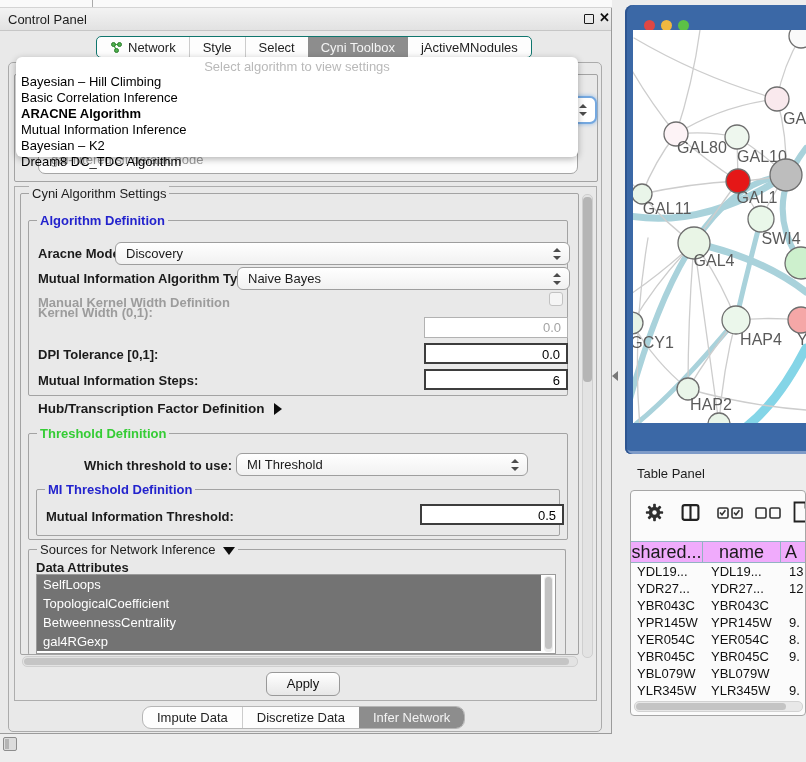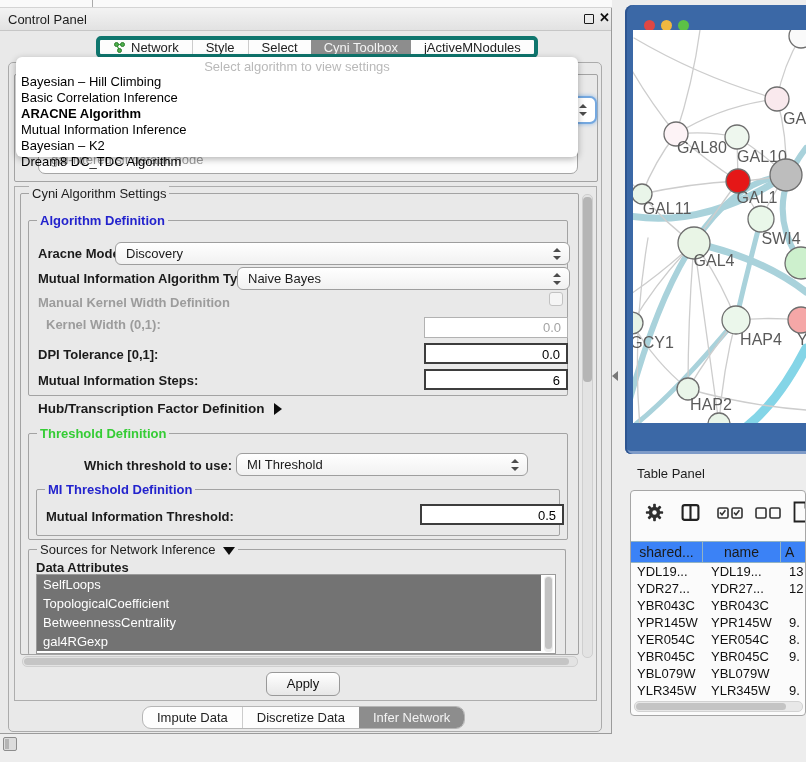--- a/index.html
+++ b/index.html
@@ -12,21 +12,21 @@
   #top-tick { left:92px; top:0; width:1px; height:7px; background:#aaa; }
 
   
   #cp-window { left:0; top:8px; width:612px; height:726px; background:#e9e9e9; border:1px solid #9b9b9b; border-left:none; }
   #cp-titlebar { left:0; top:8px; width:611px; height:23px; background:linear-gradient(#f3f3f3,#e2e2e2); border-bottom:1px solid #c6c6c6; }
   #cp-title { left:8px; top:12px; font-size:13px; color:#1c1c1c; }
   #float-icon { left:584px; top:14px; width:10px; height:10px; border:1.6px solid #1a1a1a; border-radius:1px; }
   #close-icon { left:599px; top:10px; font-size:13px; font-weight:bold; color:#111; }
 
   
-  #top-tabs { left:96px; top:36px; height:22px; display:flex; background:#fdfdfd; border:4px solid #0f766e; border-radius:5px; overflow:hidden; }
+  #top-tabs { left:96px; top:36px; height:22px; display:flex; background:#fdfdfd; border:1px solid #0f766e; border-radius:5px; overflow:hidden; }
   .ttab { font-size:13px; color:#222; padding:0 13px; line-height:21px; display:flex; align-items:center; gap:5px; }
   .ttab.sep { border-left:1px solid #cccccc; }
   .ttab.selected { background:#8d8d8d; color:#f4f4f4; border-left:none; }
 
   
   #inner-panel { left:8px; top:62px; width:594px; height:670px; border:1px solid #ababab; border-radius:5px; }
   #inference-group { left:14px; top:74px; width:584px; height:108px; border:1px solid #a3a3a3; border-radius:2px; }
   #algo-combo-focused { left:20px; top:96px; width:577px; height:28px; background:#fff; border:2px solid #74a8e0; border-radius:7px; box-shadow:0 0 4px #8ab6e6; }
   .combo-arrows { position:absolute; right:9px; top:50%; margin-top:-6px; width:7px; height:12px; }
   .combo-arrows .up { position:absolute; top:0; left:0; width:0; height:0; border-left:4px solid transparent; border-right:4px solid transparent; border-bottom:4px solid #4c4c4c; }
@@ -83,21 +83,21 @@
   
   #net-frame { left:625px; top:5px; width:181px; height:449px; background:#3b68a6; border-radius:8px 0 0 6px; box-shadow:inset 2px 0 0 #2d5591, inset 0 -3px 0 #7e9bc8; overflow:hidden; }
   .tlight { position:absolute; width:11px; height:11px; border-radius:50%; top:15px; }
   #net-canvas { left:633px; top:30px; width:173px; height:393px; background:#ffffff; overflow:hidden; }
 
   
   #table-panel-title { left:637px; top:466px; font-size:13px; color:#1e1e1e; }
   #table-panel { left:630px; top:490px; width:176px; height:226px; background:#fbfbfb; border:1px solid #a6a6a6; border-radius:4px; overflow:hidden; }
   .tp-icon { position:absolute; top:12px; }
   #tp-header { position:absolute; left:0; top:50px; width:240px; height:22px; display:flex; }
-  .th-cell { background:#3b82f6; border:1px solid #93b3c2; border-left:none; font-size:14px; color:#1a1a1a; text-align:center; line-height:20px; overflow:hidden; white-space:nowrap; }
+  .th-cell { background:#f0abfc; border:1px solid #93b3c2; border-left:none; font-size:18px; color:#1a1a1a; text-align:center; line-height:20px; overflow:hidden; white-space:nowrap; }
   .tb-row { position:absolute; left:0; width:240px; height:17px; font-size:13px; color:#111; white-space:nowrap; }
   .tb-c { position:absolute; top:0; overflow:hidden; }
   #tp-hscroll { position:absolute; left:3px; top:210px; width:169px; height:11px; background:#e8e8e8; border:1px solid #d2d2d2; border-radius:5px; }
   #tp-hthumb { position:absolute; left:5px; top:212px; width:150px; height:7px; background:#c4c4c4; border-radius:4px; }
 
   #dock-icon { left:3px; top:737px; width:14px; height:14px; border:1px solid #8d8d8d; border-radius:2px; background:#dcdcdc; }
   #dock-icon-inner { left:5px; top:739px; width:4px; height:10px; background:#b5b5b5; }
 </style>
 </head>
 <body>
@@ -180,21 +180,21 @@
   <div class="frm-label abs" style="left:38px; top:271px;">Mutual Information Algorithm Type:</div>
   <div class="combo" style="left:237px; top:267px; width:333px;">
     <span>Naive Bayes</span>
     <span class="combo-arrows">
         <span class="up"></span>
         <span class="dn"></span>
       </span>
   </div>
   <div class="frm-label disabled abs" style="left:38px; top:295px;">Manual Kernel Width Definition</div>
   <div class="abs" id="manual-kernel-checkbox"></div>
-  <div class="frm-label disabled abs" style="left:38px; top:317px;margin-left:8px;">Kernel Width (0,1):</div>
+  <div class="frm-label disabled abs" style="left:38px; top:305px;">Kernel Width (0,1):</div>
   <div class="numfield disabled" style="left:424px; top:317px; width:144px;">0.0</div>
   <div class="frm-label abs" style="left:38px; top:347px;">DPI Tolerance [0,1]:</div>
   <div class="numfield enabled" style="left:424px; top:343px; width:144px;">0.0</div>
   <div class="frm-label abs" style="left:38px; top:373px;">Mutual Information Steps:</div>
   <div class="numfield enabled" style="left:424px; top:369px; width:144px;">6</div>
 
   <div class="frm-label abs" style="left:38px; top:401px; font-size:13.5px;"><span>Hub/Transcription Factor Definition</span><span class="tri-right"></span></div>
 
   <div class="group" style="left:28px; top:433px; width:540px; height:107px;">
     <span class="group-label gl-green">Threshold Definition</span>

